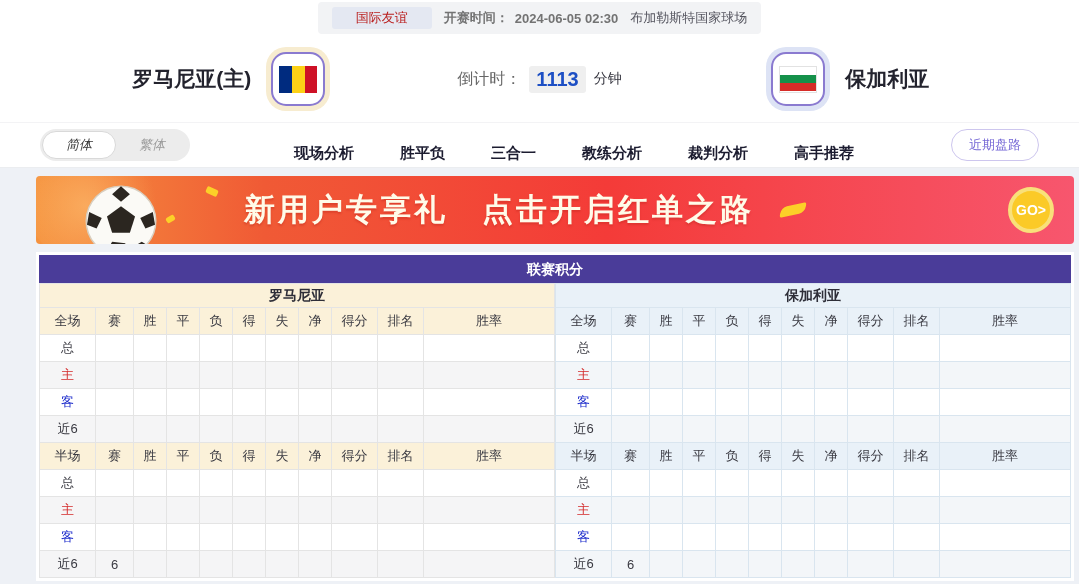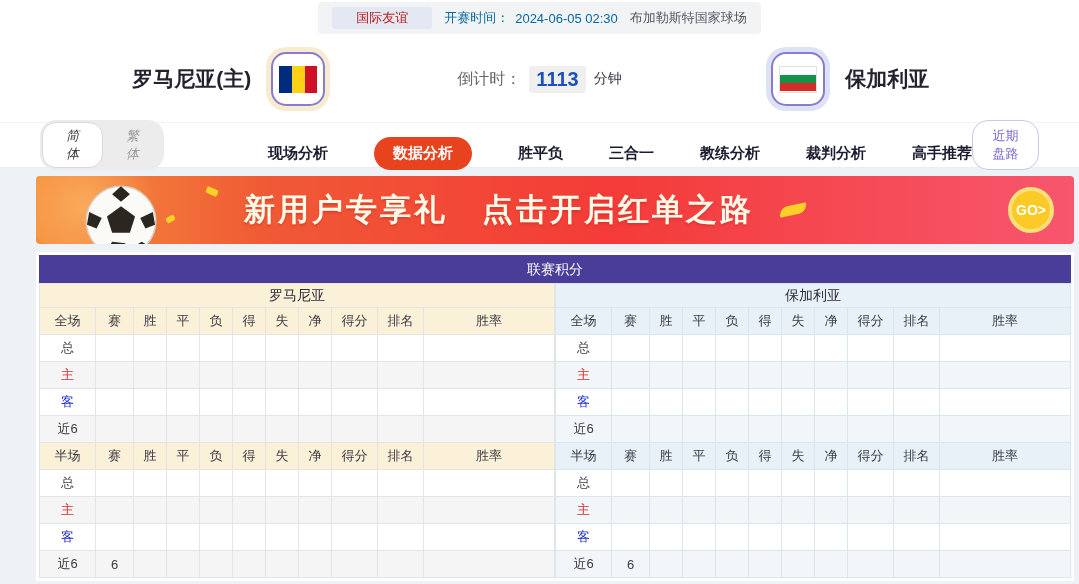--- a/index.html
+++ b/index.html
@@ -3,21 +3,21 @@
 <meta charset="utf-8">
 <style>
   * { margin:0; padding:0; box-sizing:border-box; }
   html,body { width:1079px; height:584px; overflow:hidden; background:#fff;
     font-family:"Liberation Sans","DejaVu Sans",sans-serif; }
 
   
   .topbar { height:36px; display:flex; align-items:center; justify-content:center; background:#fff; }
   .topbar-pill { background:#f2f3f5; border-radius:4px; padding:5px 14px; display:flex; align-items:center; gap:12px; font-size:13px; }
   .league-badge { color:#b91c1c; background:#e4e8f2; padding:2px 24px; border-radius:3px; font-size:13px; }
-  .kickoff-strong { font-weight:normal; color:#0369a1; }
+  .kickoff-strong { font-weight:bold; color:#737373; }
   .venue { color:#55555f; }
 
   
   .match-header { height:86px; display:flex; align-items:center; background:#fff; }
   .mh-side { flex:1; display:flex; align-items:center; justify-content:center; gap:20px; }
   .team-name { font-size:21px; font-weight:bold; color:#23232e; }
   .flag-box { width:54px; height:54px; border-radius:15px; border:2px solid #8a7ad0; background:#fff;
     display:flex; align-items:center; justify-content:center; }
   .flag-box.home { box-shadow:0 0 0 5px #f7ecd0; }
   .flag-box.away { box-shadow:0 0 0 5px #dde3f5; }
@@ -56,29 +56,29 @@
     margin-left:26px; align-self:center; }
   .confetti { position:absolute; width:12px; height:7px; background:#fcd028; border-radius:2px; }
   .c1 { left:170px; top:12px; transform:rotate(25deg); }
   .c2 { left:130px; top:40px; transform:rotate(-30deg); width:9px; height:6px; }
   .go-btn { position:absolute; right:20px; top:50%; transform:translateY(-50%); width:46px; height:46px; border-radius:50%;
     background:#fbca27; border:4px solid #f9e07a; color:#fff; font-weight:bold; font-size:14px;
     display:flex; align-items:center; justify-content:center; cursor:pointer; }
 
   
   .table-card { background:#fff; margin-top:8px; padding:3px; }
-  .table-title { background:#4a3c99; color:#fff; font-size:14px; font-weight:normal; text-align:center;
+  .table-title { background:#4a3c99; color:#fff; font-size:14px; font-weight:bold; text-align:center;
     height:28px; line-height:28px; }
   .halves { display:flex; }
   .half { flex:1; }
   .half table { width:100%; border-collapse:collapse; font-size:13px; color:#3a3a42; table-layout:fixed; }
   .half td { text-align:center; height:27px; padding:0; overflow:hidden; white-space:nowrap; }
   .half.home td { border:1px solid #e4e4e4; }
   .half.away td { border:1px solid #d9e5ef; }
-  .team-head td { height:24px; font-weight:normal; font-size:14px; color:#2e2e38; }
+  .team-head td { height:24px; font-weight:bold; font-size:14px; color:#2e2e38; }
   .home .team-head td, .home .col-head td { background:#fbf1d9; }
   .away .team-head td, .away .col-head td { background:#e9f1f8; }
   .home tr.shaded td { background:#f5f5f6; }
   .away tr.shaded td { background:#f3f6f9; }
   td.lbl-total, td.lbl-recent { color:#3a3a42; }
   td.lbl-home { color:#d42b2b; }
   td.lbl-away { color:#1f2ecc; }
 </style>
 </head>
 <body>
@@ -120,21 +120,20 @@
   </div>
 </div>
 
 <div class="navbar">
   <div class="lang-toggle">
     <span class="lang active">简体</span>
     <span class="lang inactive">繁体</span>
   </div>
   <div class="tabs">
       <span class="tab">现场分析</span>
-      <span class="tab active">数据分析</span>
       <span class="tab">胜平负</span>
       <span class="tab">三合一</span>
       <span class="tab">教练分析</span>
       <span class="tab">裁判分析</span>
       <span class="tab">高手推荐</span>
     </div>
   <button class="recent-btn">近期盘路</button>
 </div>
 
 <div class="content">

